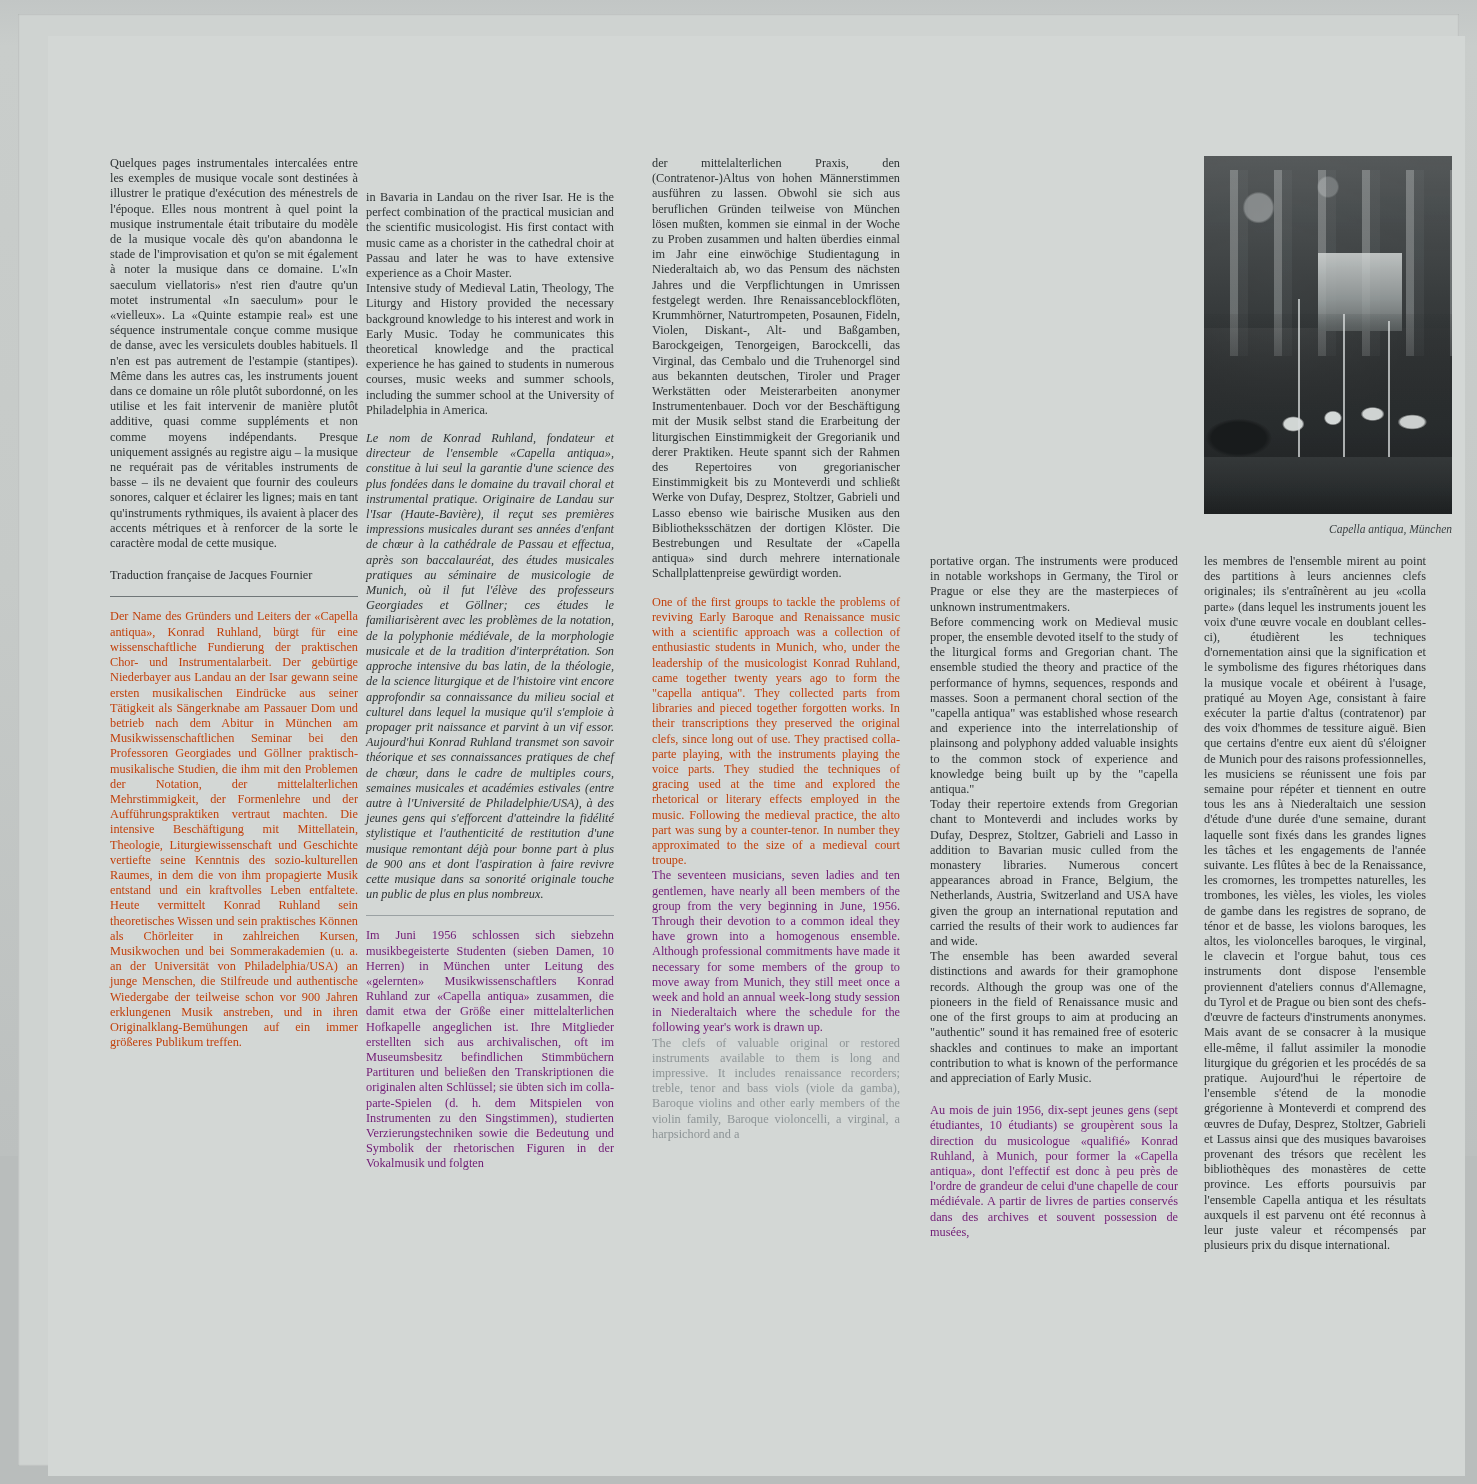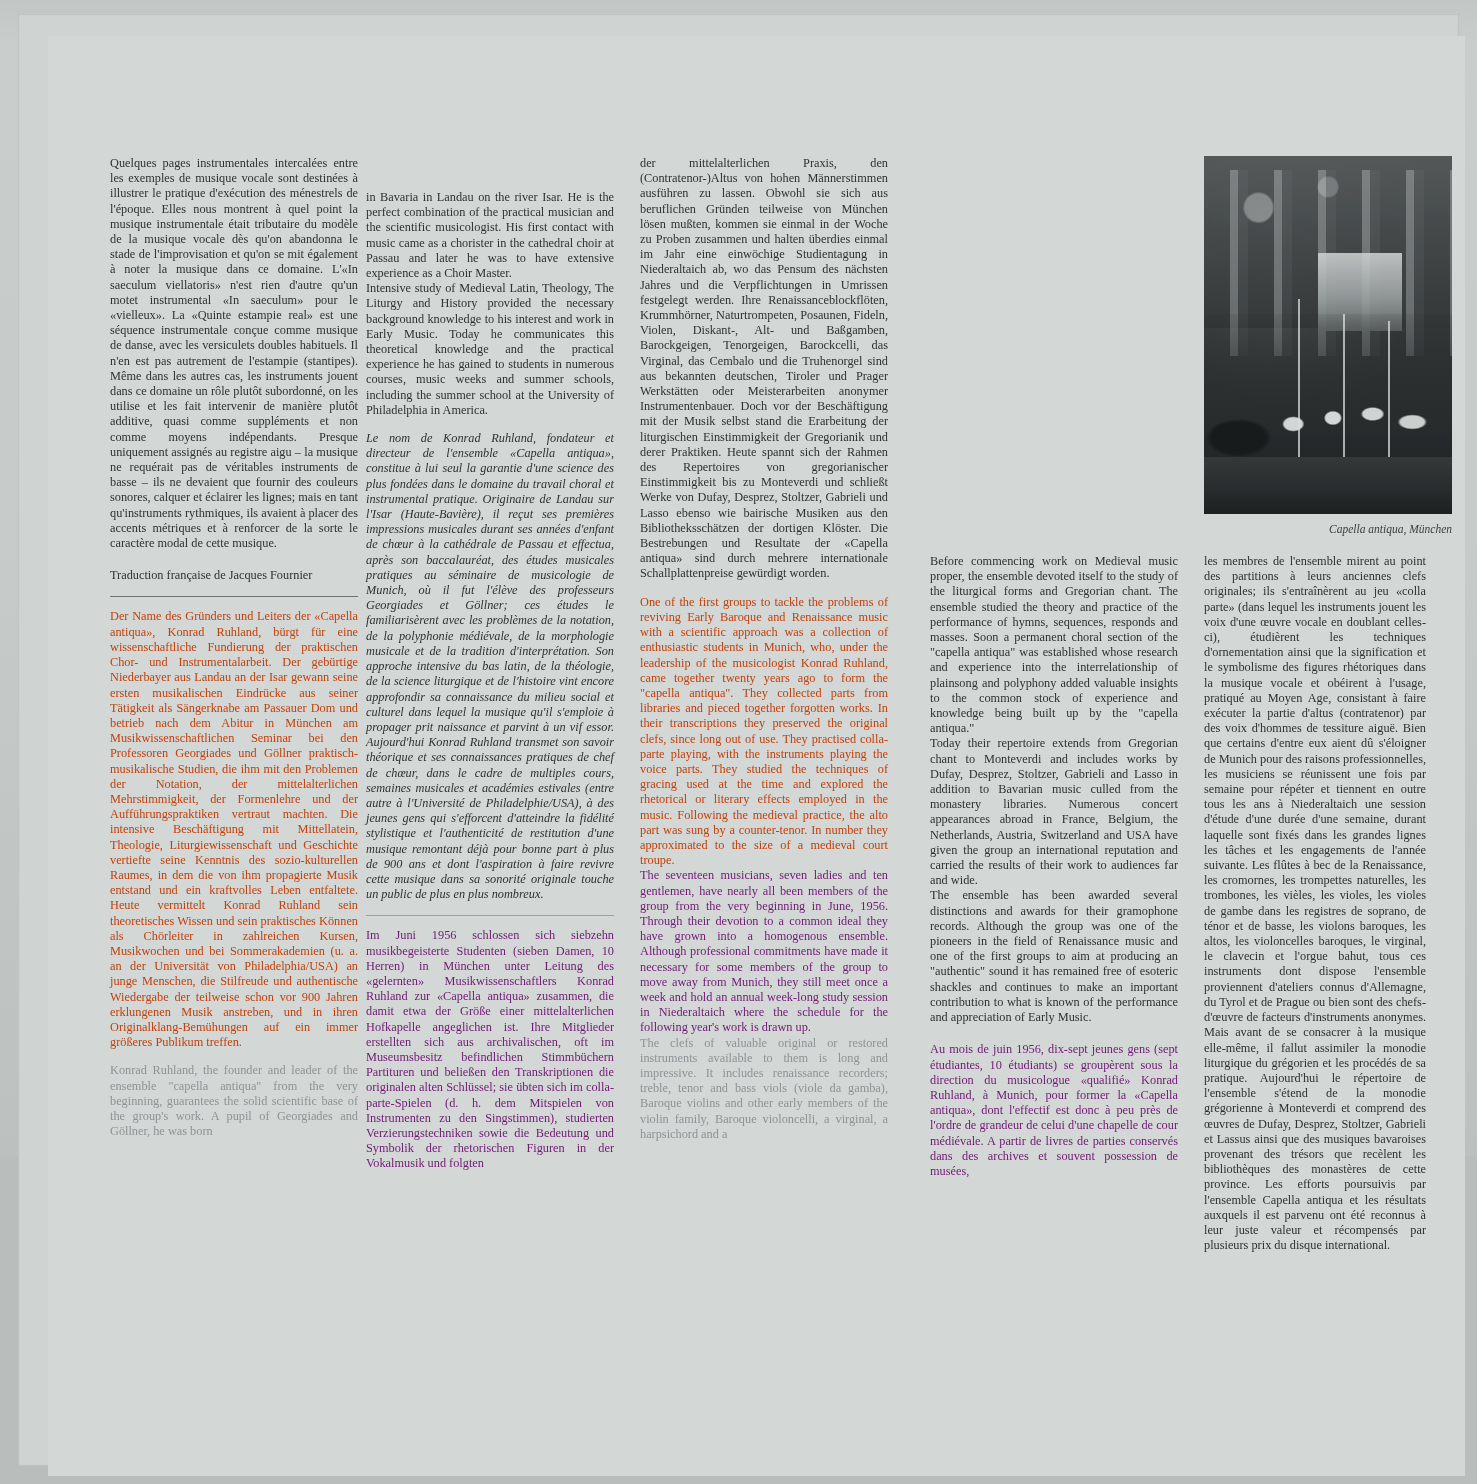--- a/index.html
+++ b/index.html
@@ -43,21 +43,21 @@
     position: absolute;
     top: 0;
     width: 248px;
     font-size: 12.3px;
     line-height: 15.2px;
     text-align: justify;
     color: #2d3233;
   }
   #col1 { left: 10px; }
   #col2 { left: 266px; margin-top: 34px; }
-  #col3 { left: 540px; }
+  #col3 { left: 552px; }
   #col4 { left: 830px; }
   #col5 { left: 1104px; width: 222px; }
 
   .col p {
     margin: 0 0 0 0;
     text-indent: 0;
   }
   .para { margin-bottom: 0px; }
   .fade2 { color: #c2410c; }
   .fade3 { color: #701a75; }
@@ -157,21 +157,20 @@
 
       <div class="page">
 
         <div class="col" id="col1">
           <p class="para">Quelques pages instrumentales intercalées entre les exemples de musique vocale sont destinées à illustrer le pratique d'exécution des ménestrels de l'époque. Elles nous montrent à quel point la musique instrumentale était tributaire du modèle de la musique vocale dès qu'on abandonna le stade de l'improvisation et qu'on se mit également à noter la musique dans ce domaine. L'«In saeculum viellatoris» n'est rien d'autre qu'un motet instrumental «In saeculum» pour le «vielleux». La «Quinte estampie real» est une séquence instrumentale conçue comme musique de danse, avec les versiculets doubles habituels. Il n'en est pas autrement de l'estampie (stantipes). Même dans les autres cas, les instruments jouent dans ce domaine un rôle plutôt subordonné, on les utilise et les fait intervenir de manière plutôt additive, quasi comme suppléments et non comme moyens indépendants. Presque uniquement assignés au registre aigu – la musique ne requérait pas de véritables instruments de basse – ils ne devaient que fournir des couleurs sonores, calquer et éclairer les lignes; mais en tant qu'instruments rythmiques, ils avaient à placer des accents métriques et à renforcer de la sorte le caractère modal de cette musique.</p>
           <div class="gap-m"></div>
           <p class="para">Traduction française de Jacques Fournier</p>
           <hr class="rule">
           <p class="para fade2">Der Name des Gründers und Leiters der «Capella antiqua», Konrad Ruhland, bürgt für eine wissenschaftliche Fundierung der praktischen Chor- und Instrumentalarbeit. Der gebürtige Niederbayer aus Landau an der Isar gewann seine ersten musikalischen Eindrücke aus seiner Tätigkeit als Sängerknabe am Passauer Dom und betrieb nach dem Abitur in München am Musikwissenschaftlichen Seminar bei den Professoren Georgiades und Göllner praktisch-musikalische Studien, die ihm mit den Problemen der Notation, der mittelalterlichen Mehrstimmigkeit, der Formenlehre und der Aufführungspraktiken vertraut machten. Die intensive Beschäftigung mit Mittellatein, Theologie, Liturgiewissenschaft und Geschichte vertiefte seine Kenntnis des sozio-kulturellen Raumes, in dem die von ihm propagierte Musik entstand und ein kraftvolles Leben entfaltete. Heute vermittelt Konrad Ruhland sein theoretisches Wissen und sein praktisches Können als Chörleiter in zahlreichen Kursen, Musikwochen und bei Sommerakademien (u. a. an der Universität von Philadelphia/USA) an junge Menschen, die Stilfreude und authentische Wiedergabe der teilweise schon vor 900 Jahren erklungenen Musik anstreben, und in ihren Originalklang-Bemühungen auf ein immer größeres Publikum treffen.</p>
           <div class="gap-s"></div>
-          <p class="para fade4">Konrad Ruhland, the founder and leader of the ensemble "capella antiqua" from the very beginning, guarantees the solid scientific base of the group's work. A pupil of Georgiades and Göllner, he was born</p>
         </div>
 
         <div class="col" id="col2">
           <p class="para">in Bavaria in Landau on the river Isar. He is the perfect combination of the practical musician and the scientific musicologist. His first contact with music came as a chorister in the cathedral choir at Passau and later he was to have extensive experience as a Choir Master.</p>
           <p class="para">Intensive study of Medieval Latin, Theology, The Liturgy and History provided the necessary background knowledge to his interest and work in Early Music. Today he communicates this theoretical knowledge and the practical experience he has gained to students in numerous courses, music weeks and summer schools, including the summer school at the University of Philadelphia in America.</p>
           <div class="gap-s"></div>
           <p class="para italic">Le nom de Konrad Ruhland, fondateur et directeur de l'ensemble «Capella antiqua», constitue à lui seul la garantie d'une science des plus fondées dans le domaine du travail choral et instrumental pratique. Originaire de Landau sur l'Isar (Haute-Bavière), il reçut ses premières impressions musicales durant ses années d'enfant de chœur à la cathédrale de Passau et effectua, après son baccalauréat, des études musicales pratiques au séminaire de musicologie de Munich, où il fut l'élève des professeurs Georgiades et Göllner; ces études le familiarisèrent avec les problèmes de la notation, de la polyphonie médiévale, de la morphologie musicale et de la tradition d'interprétation. Son approche intensive du bas latin, de la théologie, de la science liturgique et de l'histoire vint encore approfondir sa connaissance du milieu social et culturel dans lequel la musique qu'il s'emploie à propager prit naissance et parvint à un vif essor. Aujourd'hui Konrad Ruhland transmet son savoir théorique et ses connaissances pratiques de chef de chœur, dans le cadre de multiples cours, semaines musicales et académies estivales (entre autre à l'Université de Philadelphie/USA), à des jeunes gens qui s'efforcent d'atteindre la fidélité stylistique et l'authenticité de restitution d'une musique remontant déjà pour bonne part à plus de 900 ans et dont l'aspiration à faire revivre cette musique dans sa sonorité originale touche un public de plus en plus nombreux.</p>
           <hr class="rule faint">
           <p class="para fade3">Im Juni 1956 schlossen sich siebzehn musikbegeisterte Studenten (sieben Damen, 10 Herren) in München unter Leitung des «gelernten» Musikwissenschaftlers Konrad Ruhland zur «Capella antiqua» zusammen, die damit etwa der Größe einer mittelalterlichen Hofkapelle angeglichen ist. Ihre Mitglieder erstellten sich aus archivalischen, oft im Museumsbesitz befindlichen Stimmbüchern Partituren und beließen den Transkriptionen die originalen alten Schlüssel; sie übten sich im colla-parte-Spielen (d. h. dem Mitspielen von Instrumenten zu den Singstimmen), studierten Verzierungstechniken sowie die Bedeutung und Symbolik der rhetorischen Figuren in der Vokalmusik und folgten</p>
         </div>
@@ -179,20 +178,21 @@
         <div class="col" id="col3">
           <p class="para">der mittelalterlichen Praxis, den (Contratenor-)Altus von hohen Männerstimmen ausführen zu lassen. Obwohl sie sich aus beruflichen Gründen teilweise von München lösen mußten, kommen sie einmal in der Woche zu Proben zusammen und halten überdies einmal im Jahr eine einwöchige Studientagung in Niederaltaich ab, wo das Pensum des nächsten Jahres und die Verpflichtungen in Umrissen festgelegt werden. Ihre Renaissanceblockflöten, Krummhörner, Naturtrompeten, Posaunen, Fideln, Violen, Diskant-, Alt- und Baßgamben, Barockgeigen, Tenorgeigen, Barockcelli, das Virginal, das Cembalo und die Truhenorgel sind aus bekannten deutschen, Tiroler und Prager Werkstätten oder Meisterarbeiten anonymer Instrumentenbauer. Doch vor der Beschäftigung mit der Musik selbst stand die Erarbeitung der liturgischen Einstimmigkeit der Gregorianik und derer Praktiken. Heute spannt sich der Rahmen des Repertoires von gregorianischer Einstimmigkeit bis zu Monteverdi und schließt Werke von Dufay, Desprez, Stoltzer, Gabrieli und Lasso ebenso wie bairische Musiken aus den Bibliotheksschätzen der dortigen Klöster. Die Bestrebungen und Resultate der «Capella antiqua» sind durch mehrere internationale Schallplattenpreise gewürdigt worden.</p>
           <div class="gap-s"></div>
           <p class="para fade2">One of the first groups to tackle the problems of reviving Early Baroque and Renaissance music with a scientific approach was a collection of enthusiastic students in Munich, who, under the leadership of the musicologist Konrad Ruhland, came together twenty years ago to form the "capella antiqua". They collected parts from libraries and pieced together forgotten works. In their transcriptions they preserved the original clefs, since long out of use. They practised colla-parte playing, with the instruments playing the voice parts. They studied the techniques of gracing used at the time and explored the rhetorical or literary effects employed in the music. Following the medieval practice, the alto part was sung by a counter-tenor. In number they approximated to the size of a medieval court troupe.</p>
           <p class="para fade3">The seventeen musicians, seven ladies and ten gentlemen, have nearly all been members of the group from the very beginning in June, 1956. Through their devotion to a common ideal they have grown into a homogenous ensemble. Although professional commitments have made it necessary for some members of the group to move away from Munich, they still meet once a week and hold an annual week-long study session in Niederaltaich where the schedule for the following year's work is drawn up.</p>
           <p class="para fade4">The clefs of valuable original or restored instruments available to them is long and impressive. It includes renaissance recorders; treble, tenor and bass viols (viole da gamba), Baroque violins and other early members of the violin family, Baroque violoncelli, a virginal, a harpsichord and a</p>
         </div>
 
         <div class="col" id="col4">
           <div style="height:398px"></div>
+          <p class="para">portative organ. The instruments were produced in notable workshops in Germany, the Tirol or Prague or else they are the masterpieces of unknown instrumentmakers.</p>
           <p class="para">Before commencing work on Medieval music proper, the ensemble devoted itself to the study of the liturgical forms and Gregorian chant. The ensemble studied the theory and practice of the performance of hymns, sequences, responds and masses. Soon a permanent choral section of the "capella antiqua" was established whose research and experience into the interrelationship of plainsong and polyphony added valuable insights to the common stock of experience and knowledge being built up by the "capella antiqua."</p>
           <p class="para">Today their repertoire extends from Gregorian chant to Monteverdi and includes works by Dufay, Desprez, Stoltzer, Gabrieli and Lasso in addition to Bavarian music culled from the monastery libraries. Numerous concert appearances abroad in France, Belgium, the Netherlands, Austria, Switzerland and USA have given the group an international reputation and carried the results of their work to audiences far and wide.</p>
           <p class="para">The ensemble has been awarded several distinctions and awards for their gramophone records. Although the group was one of the pioneers in the field of Renaissance music and one of the first groups to aim at producing an "authentic" sound it has remained free of esoteric shackles and continues to make an important contribution to what is known of the performance and appreciation of Early Music.</p>
           <div class="gap-m"></div>
           <p class="para fade3">Au mois de juin 1956, dix-sept jeunes gens (sept étudiantes, 10 étudiants) se groupèrent sous la direction du musicologue «qualifié» Konrad Ruhland, à Munich, pour former la «Capella antiqua», dont l'effectif est donc à peu près de l'ordre de grandeur de celui d'une chapelle de cour médiévale. A partir de livres de parties conservés dans des archives et souvent possession de musées,</p>
         </div>
 
         <div class="col" id="col5">
           <div style="height:398px"></div>
           <p class="para">les membres de l'ensemble mirent au point des partitions à leurs anciennes clefs originales; ils s'entraînèrent au jeu «colla parte» (dans lequel les instruments jouent les voix d'une œuvre vocale en doublant celles-ci), étudièrent les techniques d'ornementation ainsi que la signification et le symbolisme des figures rhétoriques dans la musique vocale et obéirent à l'usage, pratiqué au Moyen Age, consistant à faire exécuter la partie d'altus (contratenor) par des voix d'hommes de tessiture aiguë. Bien que certains d'entre eux aient dû s'éloigner de Munich pour des raisons professionnelles, les musiciens se réunissent une fois par semaine pour répéter et tiennent en outre tous les ans à Niederaltaich une session d'étude d'une durée d'une semaine, durant laquelle sont fixés dans les grandes lignes les tâches et les engagements de l'année suivante. Les flûtes à bec de la Renaissance, les cromornes, les trompettes naturelles, les trombones, les vièles, les violes, les violes de gambe dans les registres de soprano, de ténor et de basse, les violons baroques, les altos, les violoncelles baroques, le virginal, le clavecin et l'orgue bahut, tous ces instruments dont dispose l'ensemble proviennent d'ateliers connus d'Allemagne, du Tyrol et de Prague ou bien sont des chefs-d'œuvre de facteurs d'instruments anonymes. Mais avant de se consacrer à la musique elle-même, il fallut assimiler la monodie liturgique du grégorien et les procédés de sa pratique. Aujourd'hui le répertoire de l'ensemble s'étend de la monodie grégorienne à Monteverdi et comprend des œuvres de Dufay, Desprez, Stoltzer, Gabrieli et Lassus ainsi que des musiques bavaroises provenant des trésors que recèlent les bibliothèques des monastères de cette province. Les efforts poursuivis par l'ensemble Capella antiqua et les résultats auxquels il est parvenu ont été reconnus à leur juste valeur et récompensés par plusieurs prix du disque international.</p>

